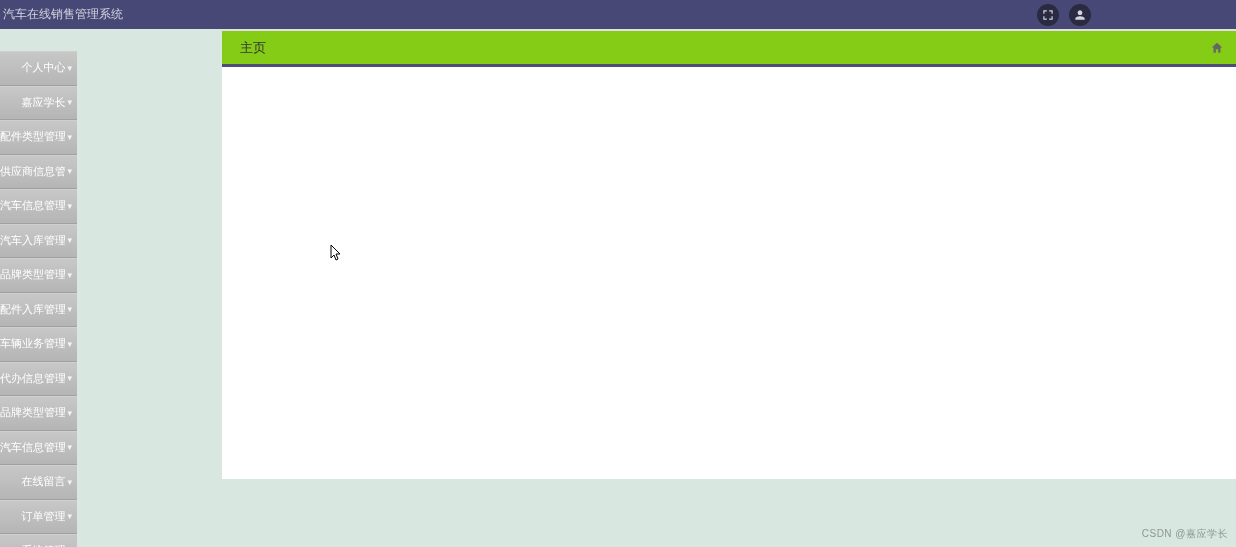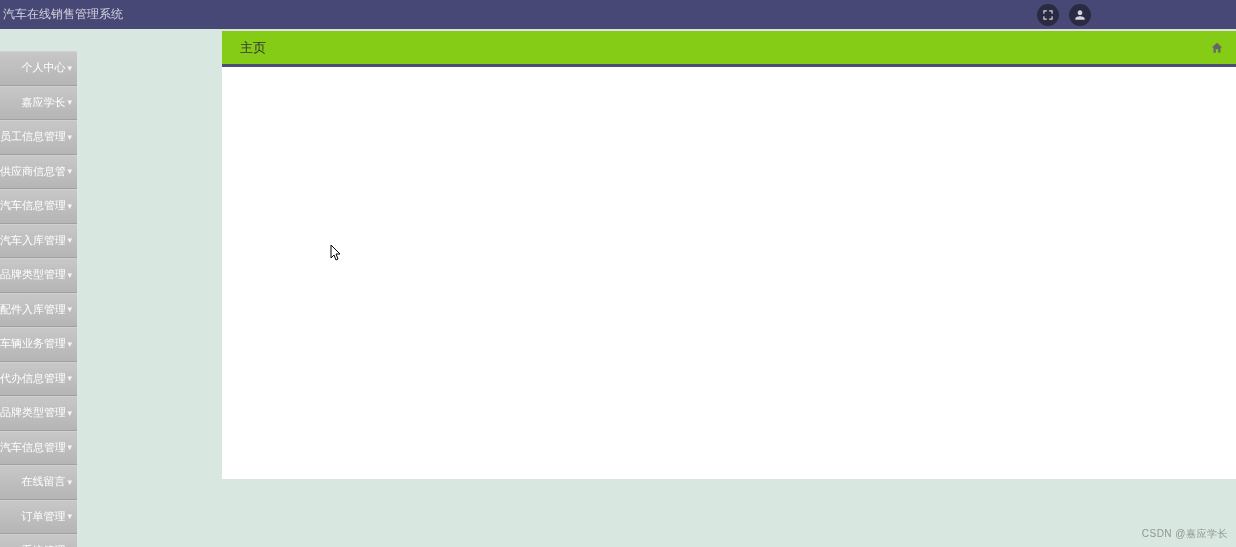--- a/index.html
+++ b/index.html
@@ -157,21 +157,21 @@
 <div class="sidebar">
   <div class="sidebar-item">
     <span class="sidebar-item-label">个人中心</span>
     <span class="chevron">▾</span>
   </div>
   <div class="sidebar-item">
     <span class="sidebar-item-label">嘉应学长</span>
     <span class="chevron">▾</span>
   </div>
   <div class="sidebar-item">
-    <span class="sidebar-item-label">员工信息管理</span>
+    <span class="sidebar-item-label">配件类型管理</span>
     <span class="chevron">▾</span>
   </div>
   <div class="sidebar-item">
     <span class="sidebar-item-label">供应商信息管理</span>
     <span class="chevron">▾</span>
   </div>
   <div class="sidebar-item">
     <span class="sidebar-item-label">汽车信息管理</span>
     <span class="chevron">▾</span>
   </div>

